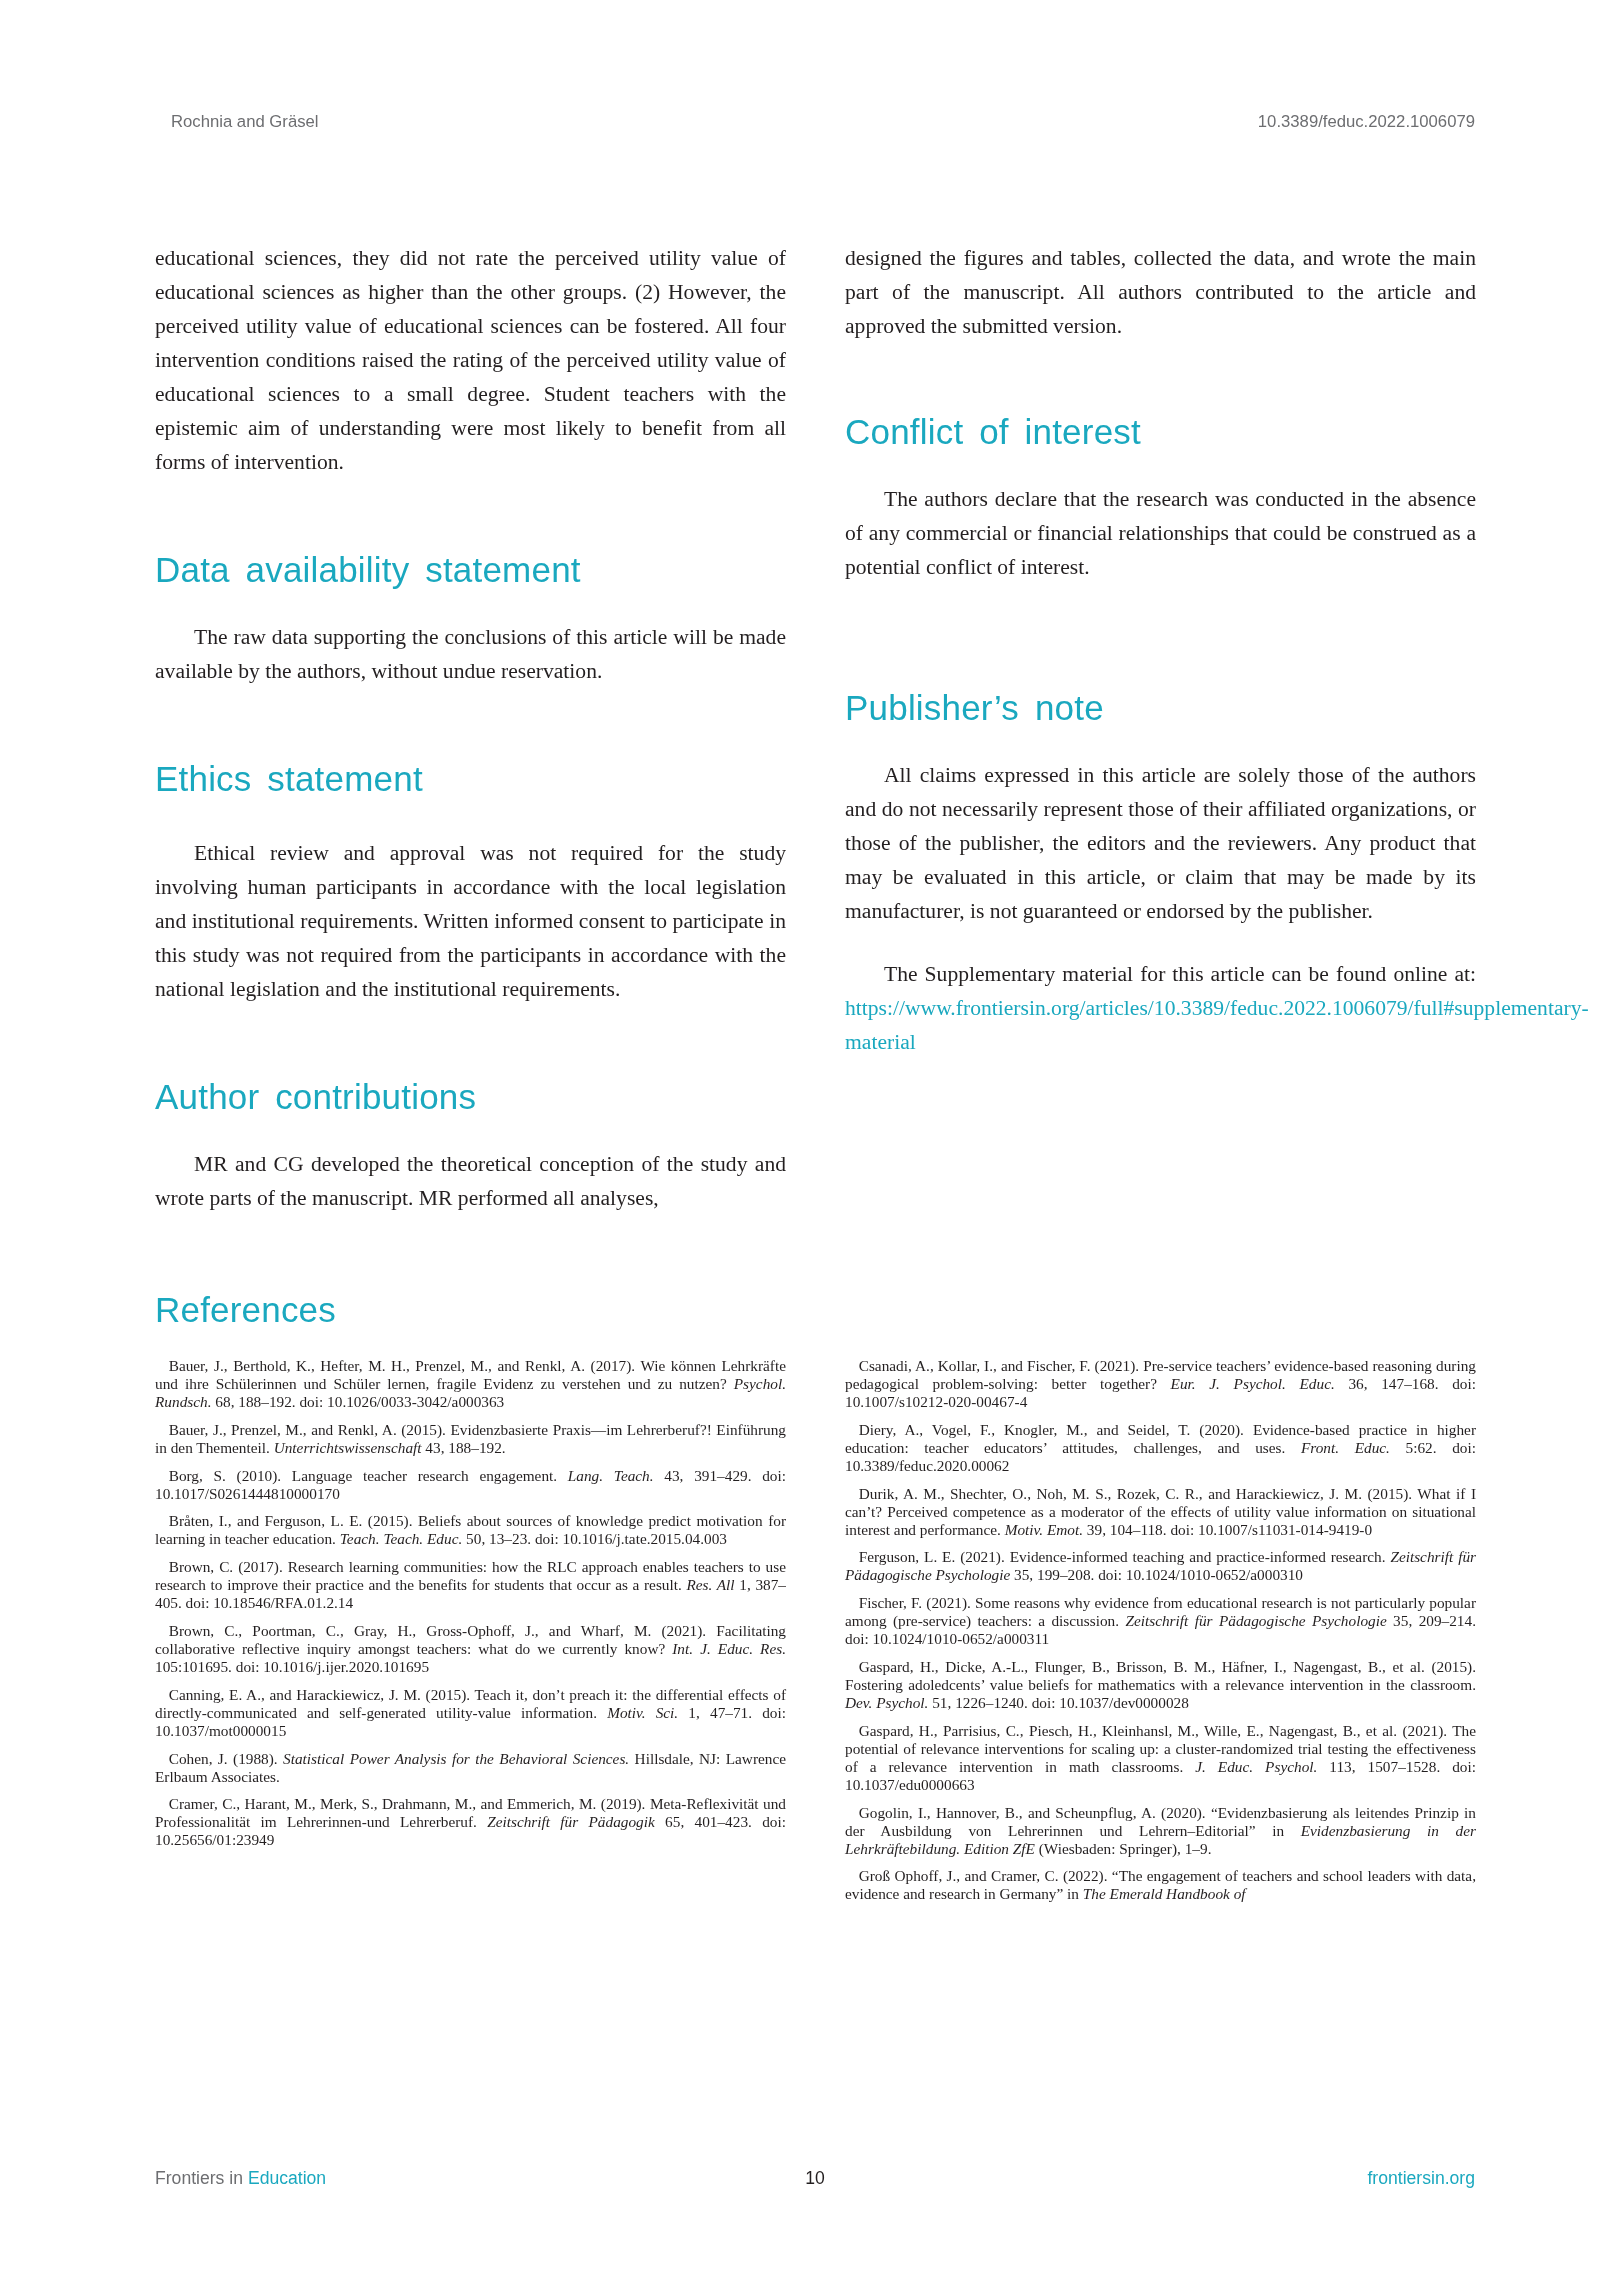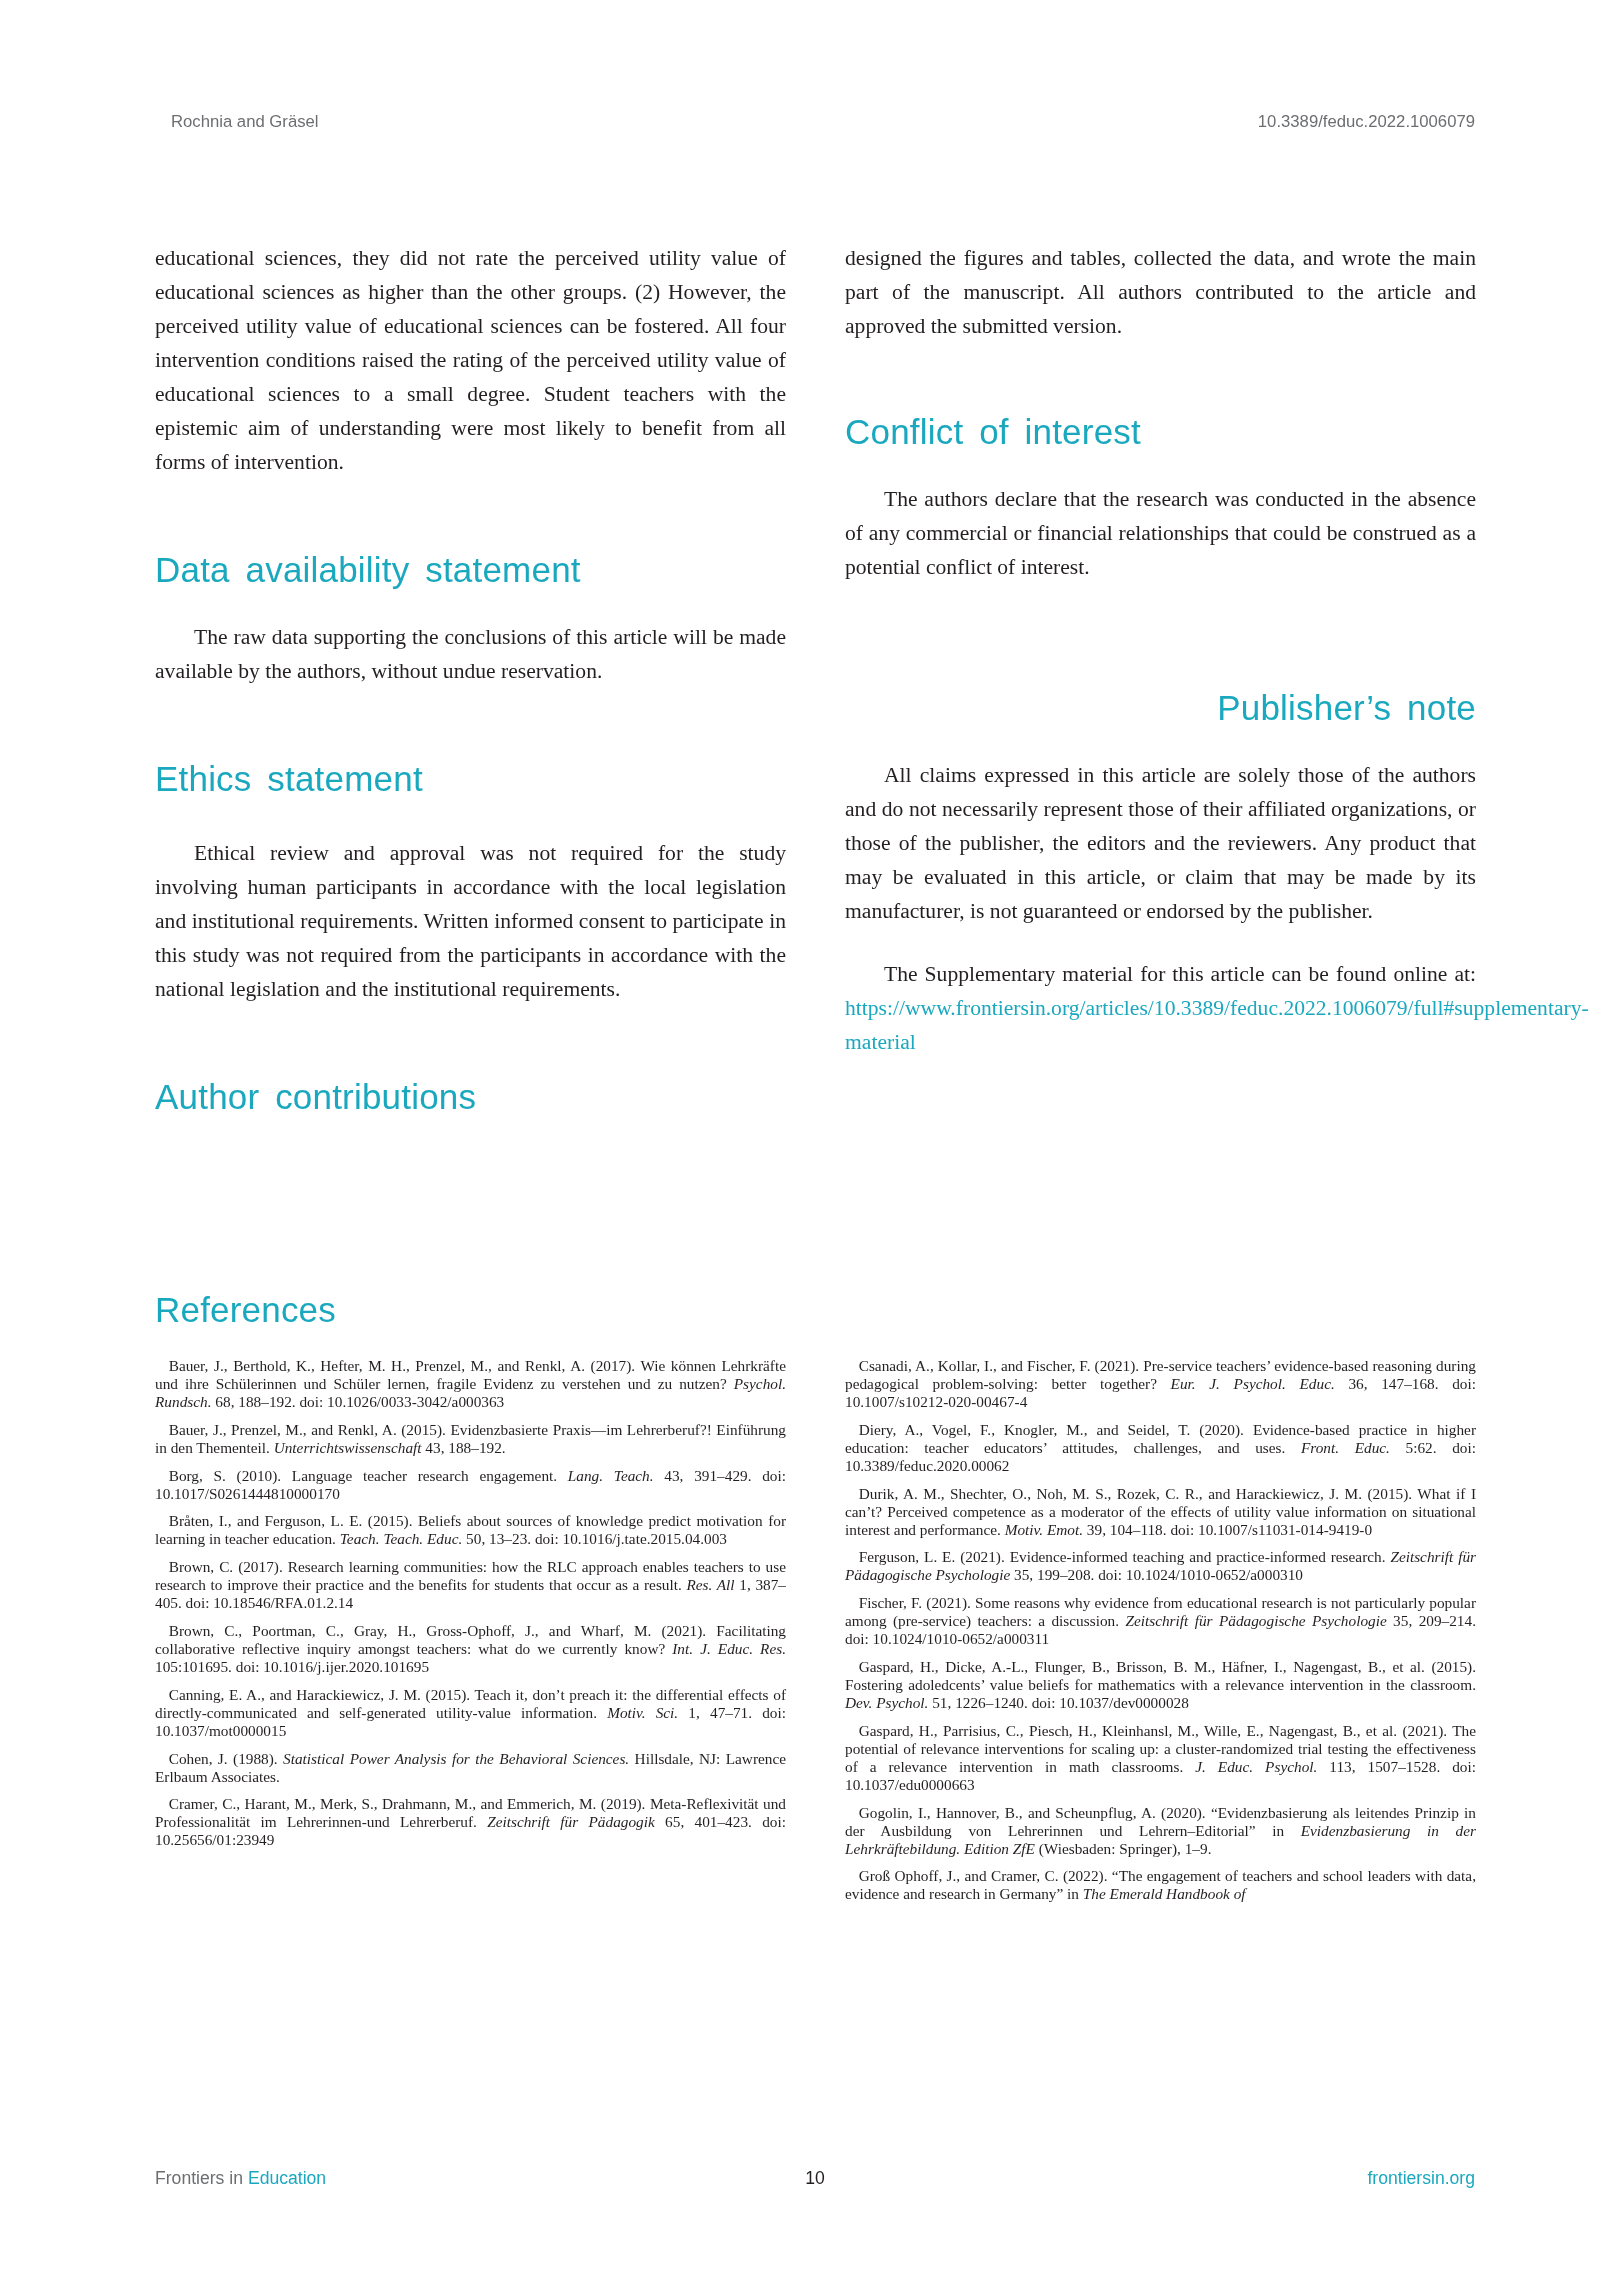--- a/index.html
+++ b/index.html
@@ -37,29 +37,30 @@
 <div class="col left">
   <p class="body">educational sciences, they did not rate the perceived utility value of educational sciences as higher than the other groups. (2) However, the perceived utility value of educational sciences can be fostered. All four intervention conditions raised the rating of the perceived utility value of educational sciences to a small degree. Student teachers with the epistemic aim of understanding were most likely to benefit from all forms of intervention.</p>
 
   <h2 class="sec" style="margin-top:69px;">Data availability statement</h2>
   <p class="body indent" style="margin-top:29px;">The raw data supporting the conclusions of this article will be made available by the authors, without undue reservation.</p>
 
   <h2 class="sec" style="margin-top:69px;">Ethics statement</h2>
   <p class="body indent" style="margin-top:36px;">Ethical review and approval was not required for the study involving human participants in accordance with the local legislation and institutional requirements. Written informed consent to participate in this study was not required from the participants in accordance with the national legislation and the institutional requirements.</p>
 
   <h2 class="sec" style="margin-top:69px;">Author contributions</h2>
+  <p class="body indent" style="margin-top:29px;">MR and CG developed the theoretical conception of the study and wrote parts of the manuscript. MR performed all analyses,</p>
 </div>
 
 <div class="col right">
   <p class="body">designed the figures and tables, collected the data, and wrote the main part of the manuscript. All authors contributed to the article and approved the submitted version.</p>
 
   <h2 class="sec" style="margin-top:67px;">Conflict of interest</h2>
   <p class="body indent" style="margin-top:29px;">The authors declare that the research was conducted in the absence of any commercial or financial relationships that could be construed as a potential conflict of interest.</p>
 
-  <h2 class="sec" style="margin-top:102px;text-align:right;">Publisher’s note</h2>
+  <h2 class="sec" style="margin-top:102px;">Publisher’s note</h2>
   <p class="body indent" style="margin-top:29px;">All claims expressed in this article are solely those of the authors and do not necessarily represent those of their affiliated organizations, or those of the publisher, the editors and the reviewers. Any product that may be evaluated in this article, or claim that may be made by its manufacturer, is not guaranteed or endorsed by the publisher.</p>
 
   <p class="body indent" style="margin-top:29px;"><span>The Supplementary material for this article can be found online at: </span><a class="link">https://www.frontiersin.org/articles/10.3389/feduc.2022.1006079/full#supplementary-material</a></p>
 </div>
 
 <h2 class="sec refs-title">References</h2>
 
 <div class="refs left" id="refs-left">
     <p class="ref"><span>Bauer, J., Berthold, K., Hefter, M. H., Prenzel, M., and Renkl, A. (2017). Wie können Lehrkräfte und ihre Schülerinnen und Schüler lernen, fragile Evidenz zu verstehen und zu nutzen? </span><em>Psychol. Rundsch.</em><span> 68, 188–192. doi: 10.1026/0033-3042/a000363</span></p>
     <p class="ref"><span>Bauer, J., Prenzel, M., and Renkl, A. (2015). Evidenzbasierte Praxis—im Lehrerberuf?! Einführung in den Thementeil. </span><em>Unterrichtswissenschaft</em><span> 43, 188–192.</span></p>

